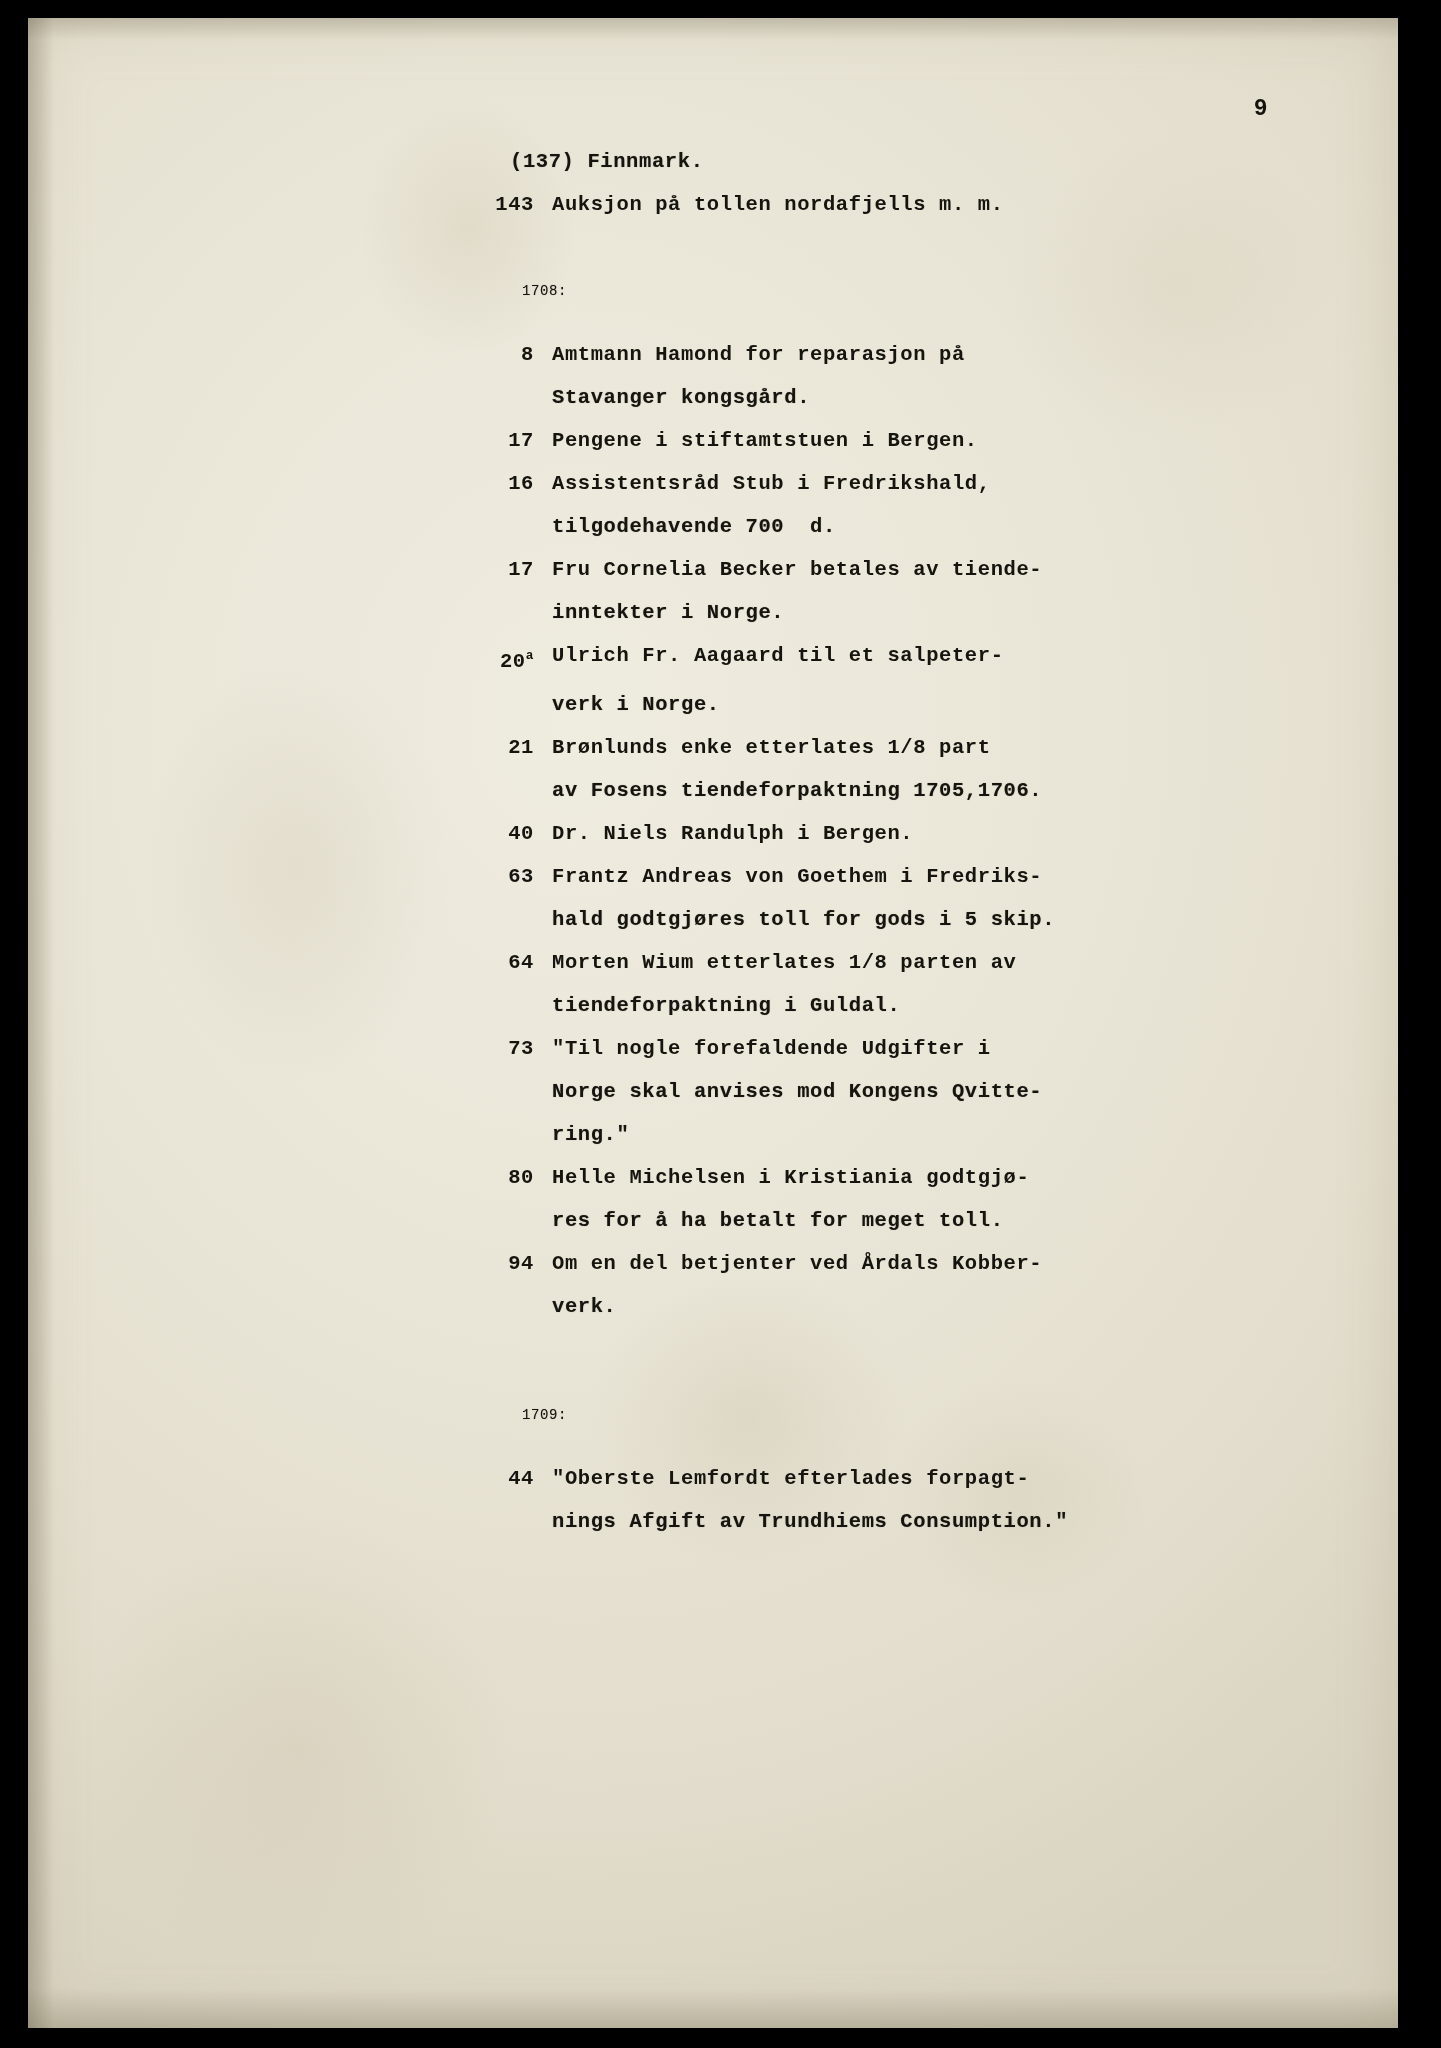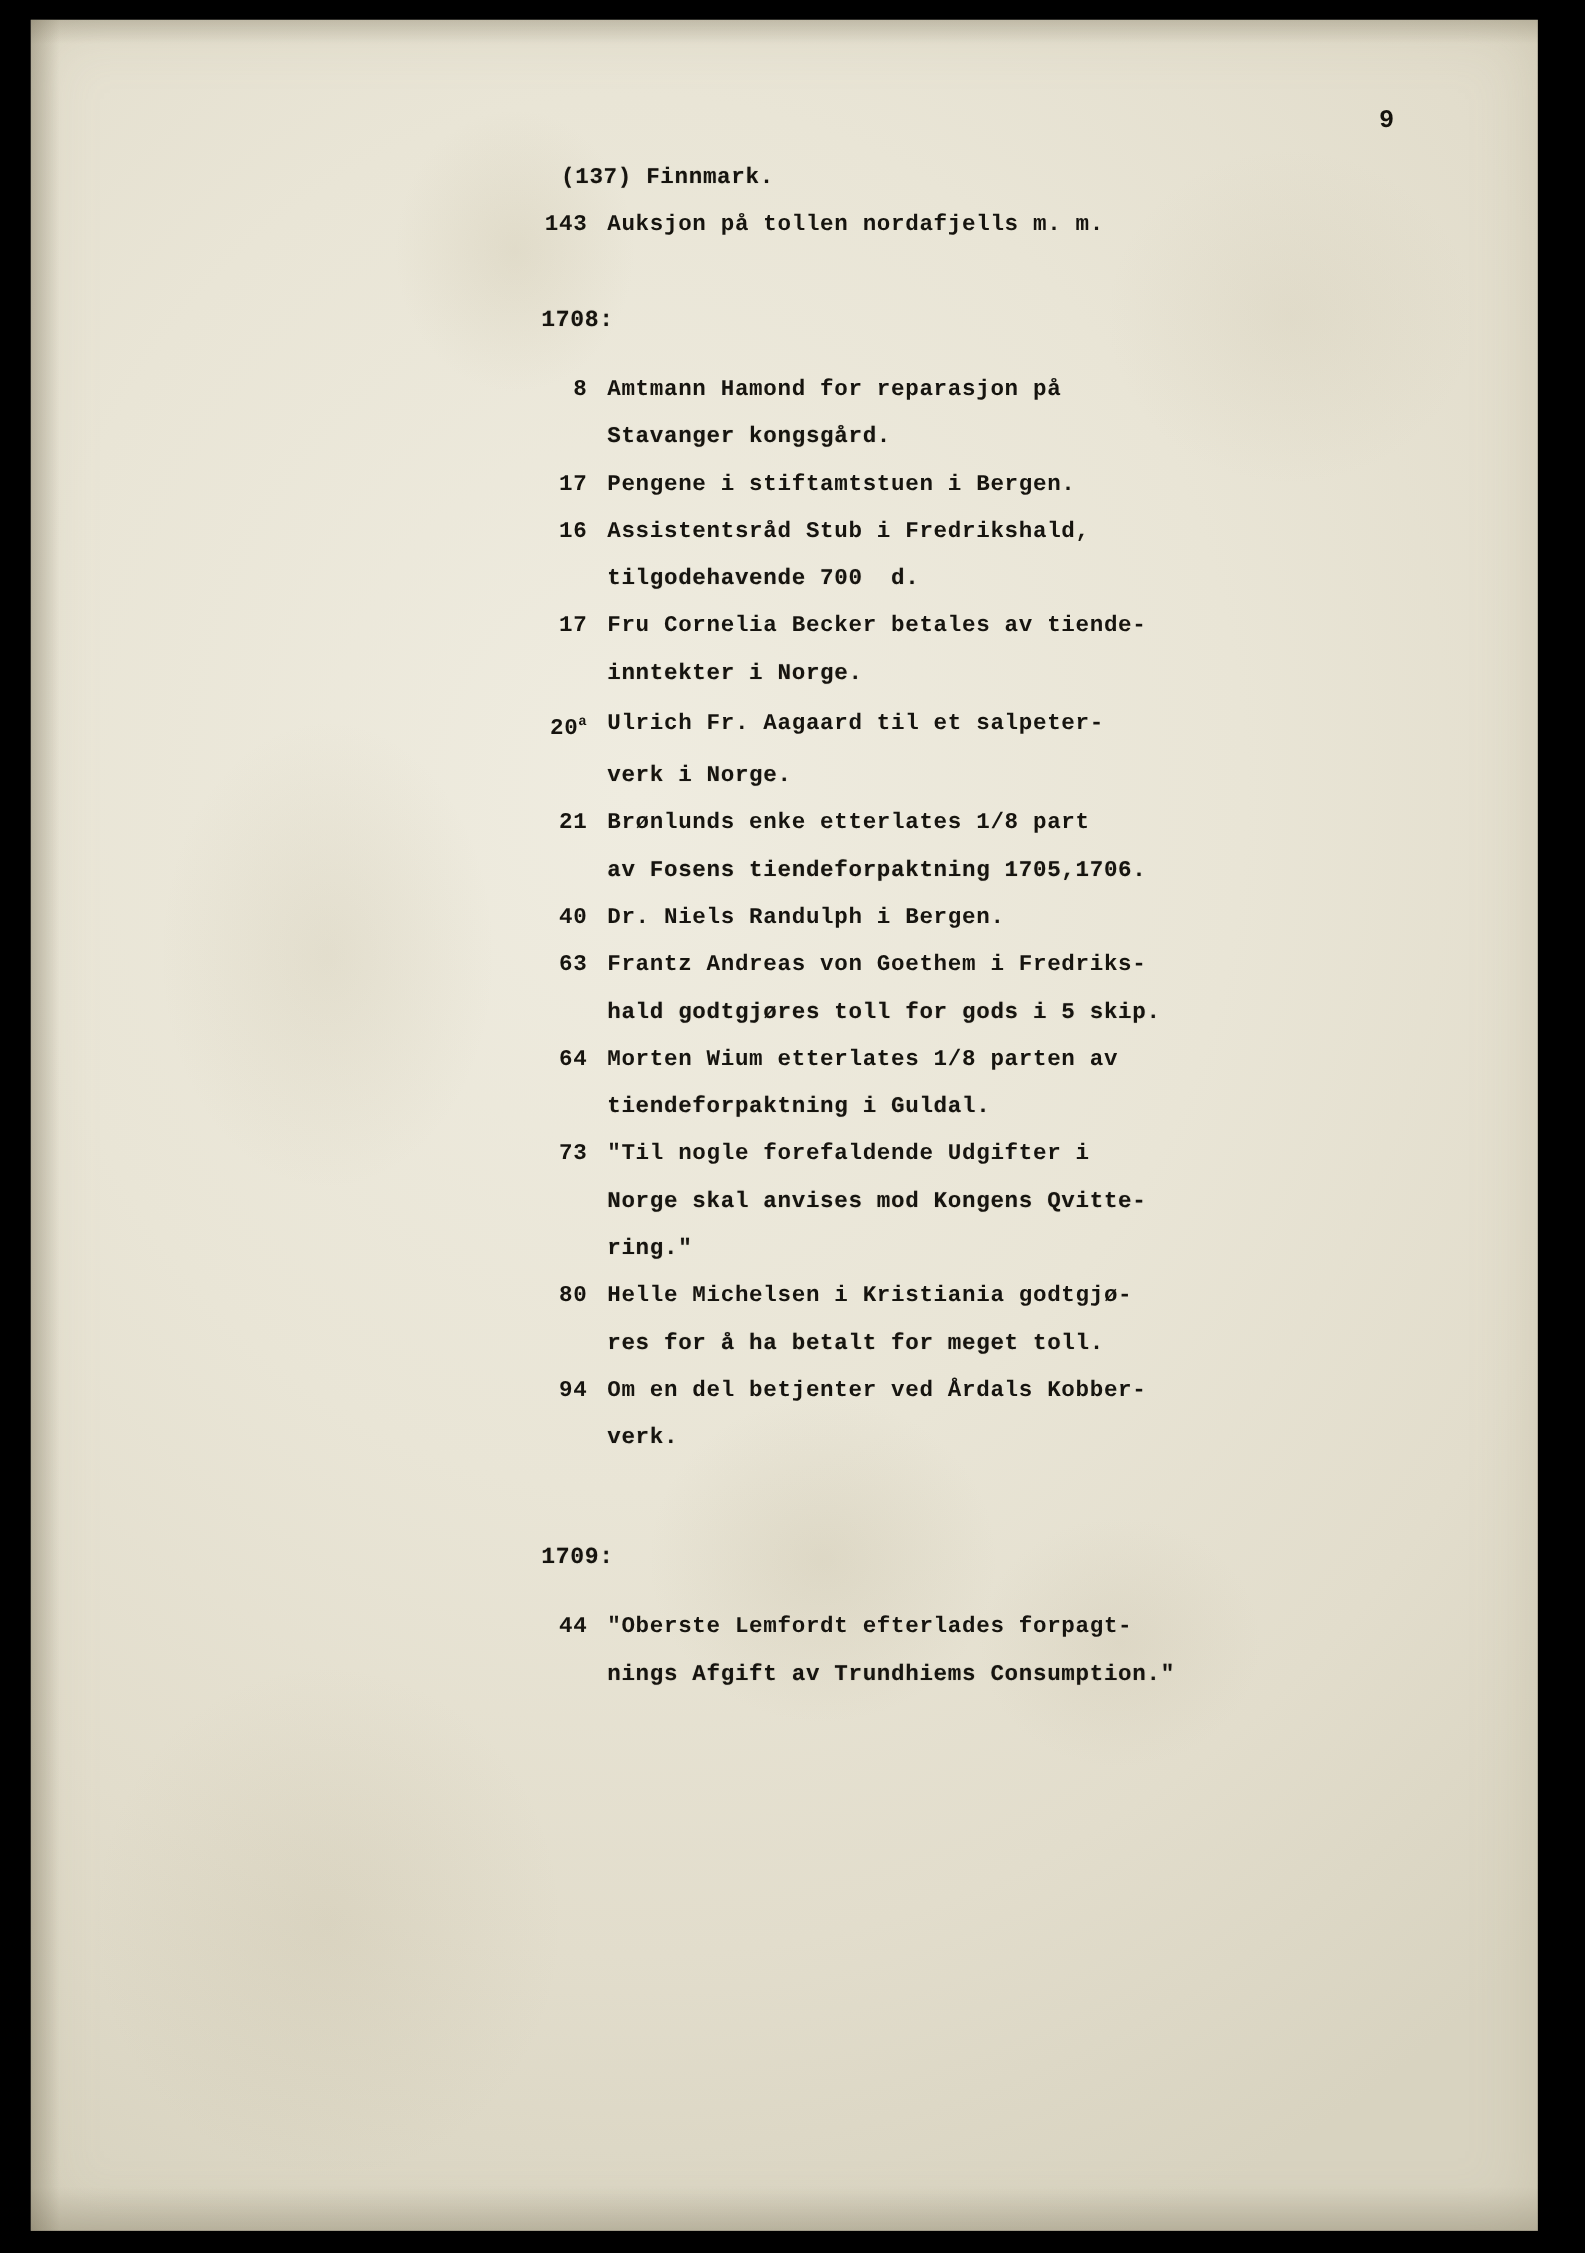--- a/index.html
+++ b/index.html
@@ -77,44 +77,44 @@
     letter-spacing: 0.6px;
   }
   .line {
     position: relative;
     white-space: pre-wrap;
     font-weight: bold;
     text-shadow: 0 0 1px rgba(30,25,15,0.35);
   }
   .entry {
     display: flex;
-    align-items: center;
+    align-items: flex-start;
     font-family: Liberation Mono, monospace;
   }
   .num {
     display: inline-block;
     width: 66px;
     text-align: right;
     padding-right: 18px;
     flex: 0 0 auto;
     font-weight: bold;
   }
   .num sup {
     font-size: 0.62em;
     vertical-align: super;
     font-weight: bold;
   }
   .txt {
     flex: 1 1 auto;
     font-weight: bold;
   }
   .heading {
-    margin-left: 24px;
-    font-weight: bold;
-    font-size: 21px;
+    margin-left: 54px;
+    font-weight: normal;
+    font-size: 14px;
   }
   .caption {
     margin-left: 42px;
     font-weight: bold;
   }
   .spacer-sm { height: 20px; }
   .spacer-md { height: 44px; }
   .spacer-lg { height: 66px; }
   .cont { padding-left: 84px; font-weight: bold; }
 </style>

